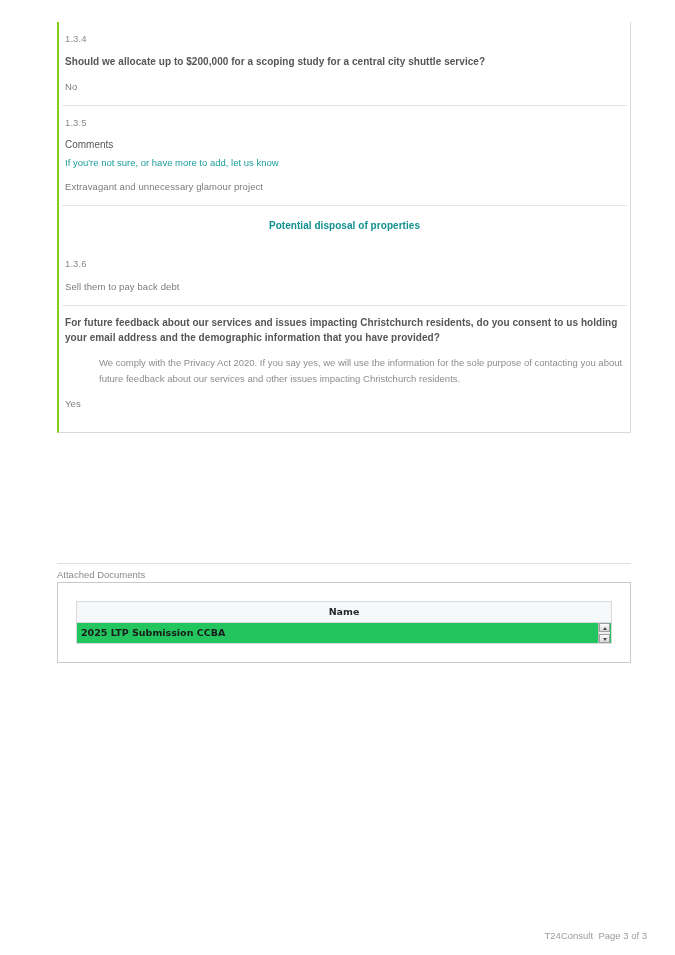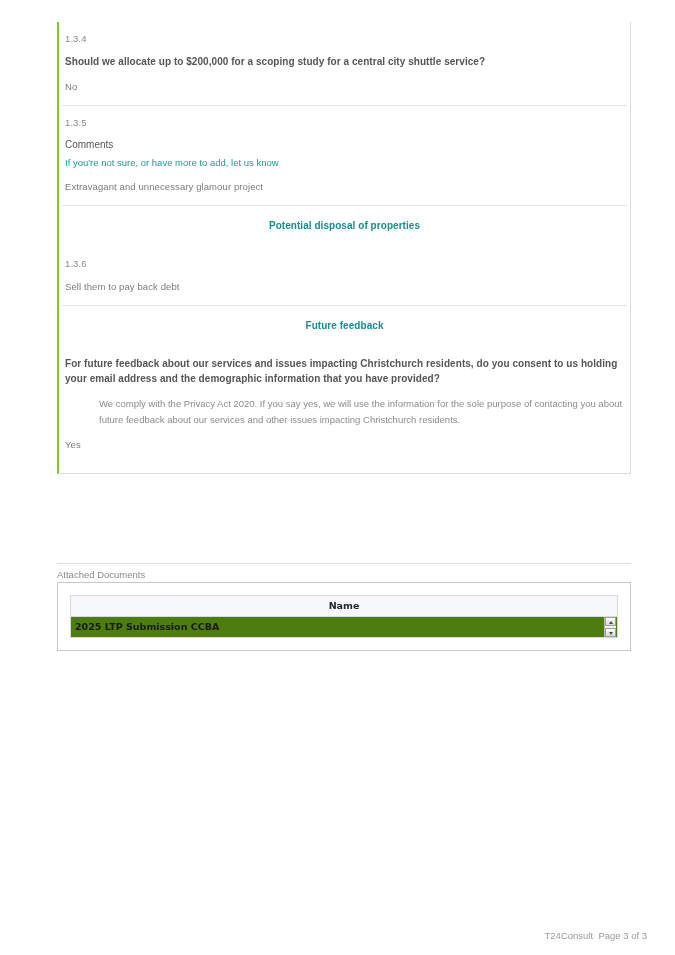--- a/index.html
+++ b/index.html
@@ -140,21 +140,21 @@
   }
 
   .doc-table-wrap {
     position: absolute;
     left: 57px;
     top: 582px;
     width: 574px;
     border: 1px solid #c9c9c9;
     background: #ffffff;
     box-sizing: border-box;
-    padding: 12px;
+    padding: 18px;
   }
 
   .doc-table {
     width: 100%;
     border-collapse: collapse;
     table-layout: fixed;
   }
 
   .doc-table th {
     background: #f7f8f9;
@@ -171,21 +171,21 @@
   .doc-table td {
     border: 1px solid #d8dade;
     border-top: none;
     font-family: "DejaVu Sans", sans-serif;
     font-size: 9.5px;
     font-weight: bold;
     color: #1b1b1b;
     text-align: left;
     padding: 4px 4px 4px 4px;
     line-height: 12px;
-    background: #4d7c0f;
+    background: #22c55e;
     position: relative;
   }
 
   
   .row-scroll {
     position: absolute;
     right: 1px;
     top: 0px;
     width: 11px;
     height: 20px;
@@ -254,23 +254,20 @@
     <div class="qblock">
       <div class="section-head">Potential disposal of properties</div>
     </div>
 
     <div class="qblock">
       <div class="qnum">1.3.6</div>
       <div class="answer">Sell them to pay back debt</div>
     </div>
     <div class="sep"></div>
 
-    <div class="qblock">
-      <div class="section-head">Future feedback</div>
-    </div>
 
     <div class="qblock">
       <div class="qtext">For future feedback about our services and issues impacting Christchurch residents, do you consent to us holding your email address and the demographic information that you have provided?</div>
       <div class="helptext">We comply with the Privacy Act 2020. If you say yes, we will use the information for the sole purpose of contacting you about future feedback about our services and other issues impacting Christchurch residents.</div>
       <div class="answer">Yes</div>
     </div>
     <div class="tail-pad"></div>
   </div>
 
   <div class="panel-underline"></div>

